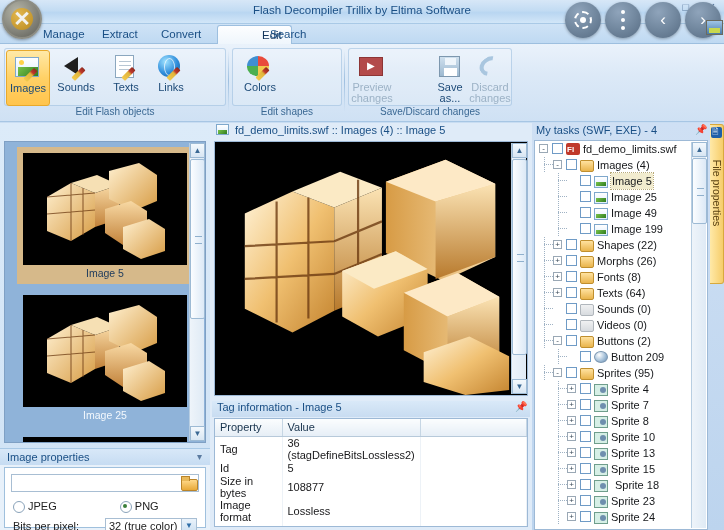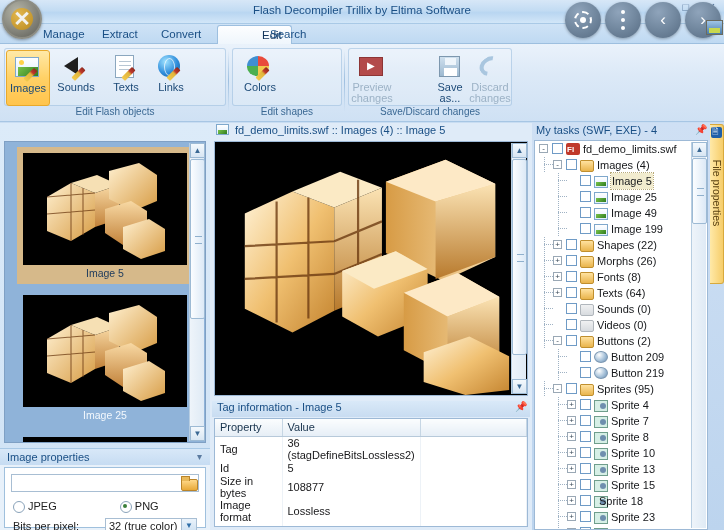--- a/index.html
+++ b/index.html
@@ -751,27 +751,20 @@
               <div class="tl" style="left: 62px;">Buttons (2)</div>
             </div>
             <div class="tnode">
               <div class="vline" style="left: 23px; top: 0px; height: 16px;"></div>
               <div class="dotline" style="left: 23px; width: 9px;"></div>
               <div class="cb" style="left: 45px;"></div>
               <div class="ti ico-btn2" style="left: 59px;"></div>
               <div class="tl" style="left: 76px;">Button 209</div>
             </div>
             <div class="tnode">
-              <div class="vline" style="left: 23px; top: 0px; height: 16px;"></div>
-              <div class="dotline" style="left: 23px; width: 9px;"></div>
-              <div class="cb" style="left: 45px;"></div>
-              <div class="ti ico-btn2" style="left: 59px;"></div>
-              <div class="tl" style="left: 76px;">Button 219</div>
-            </div>
-            <div class="tnode">
               <div class="vline" style="left: 9px; top: 0px; height: 16px;"></div>
               <div class="dotline" style="left: 9px; width: 9px;"></div>
               <div class="exp" style="left: 18px;">-</div>
               <div class="cb" style="left: 31px;"></div>
               <div class="ti ico-folder" style="left: 45px;"></div>
               <div class="tl" style="left: 62px;">Sprites (95)</div>
             </div>
             <div class="tnode">
               <div class="vline" style="left: 23px; top: 0px; height: 16px;"></div>
               <div class="dotline" style="left: 23px; width: 9px;"></div>
@@ -819,21 +812,21 @@
               <div class="cb" style="left: 45px;"></div>
               <div class="ti ico-sprite" style="left: 59px;"></div>
               <div class="tl" style="left: 76px;">Sprite 15</div>
             </div>
             <div class="tnode">
               <div class="vline" style="left: 23px; top: 0px; height: 16px;"></div>
               <div class="dotline" style="left: 23px; width: 9px;"></div>
               <div class="exp" style="left: 32px;">+</div>
               <div class="cb" style="left: 45px;"></div>
               <div class="ti ico-sprite" style="left: 59px;"></div>
-              <div class="tl" style="left: 64px;">Sprite 18</div>
+              <div class="tl" style="left: 80px;">Sprite 18</div>
             </div>
             <div class="tnode">
               <div class="vline" style="left: 23px; top: 0px; height: 16px;"></div>
               <div class="dotline" style="left: 23px; width: 9px;"></div>
               <div class="exp" style="left: 32px;">+</div>
               <div class="cb" style="left: 45px;"></div>
               <div class="ti ico-sprite" style="left: 59px;"></div>
               <div class="tl" style="left: 76px;">Sprite 23</div>
             </div>
             <div class="tnode">

